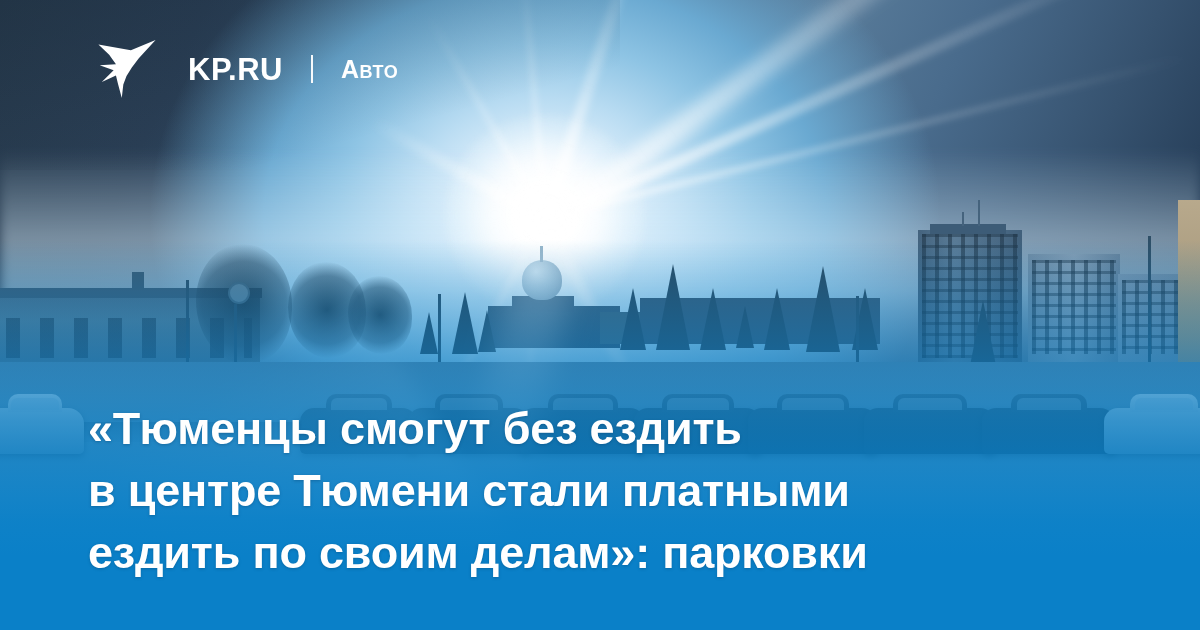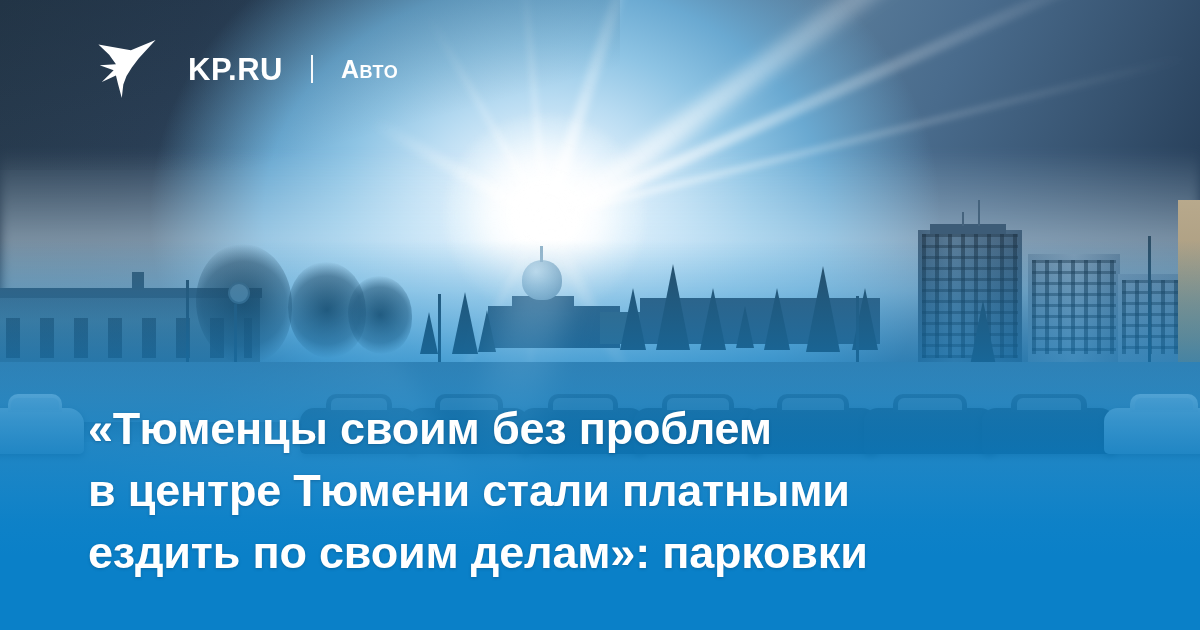--- a/index.html
+++ b/index.html
@@ -412,18 +412,18 @@
                  L31.5 39.2 L28.2 48.0 L26.6 62.0 L22.6 47.0 L20.6 38.8
                  L6.0 45.4 L18.2 33.4 L3.8 28.0 L20.6 27.2 L13.6 17.4 Z"></path>
       </svg>
     </span>
     <span class="brand-name">KP.RU</span>
     <span class="brand-sep"></span>
     <span class="brand-section">Авто</span>
   </div>
 
   <h1 class="headline">
-    <span class="hl-line">«Тюменцы своим без проблем</span>
+    <span class="hl-line">«Тюменцы смогут без ездить</span>
     <span class="hl-line">в центре Тюмени стали платными</span>
     <span class="hl-line">ездить по своим делам»: парковки</span>
   </h1>
 
 </div>
 
 </body></html>

